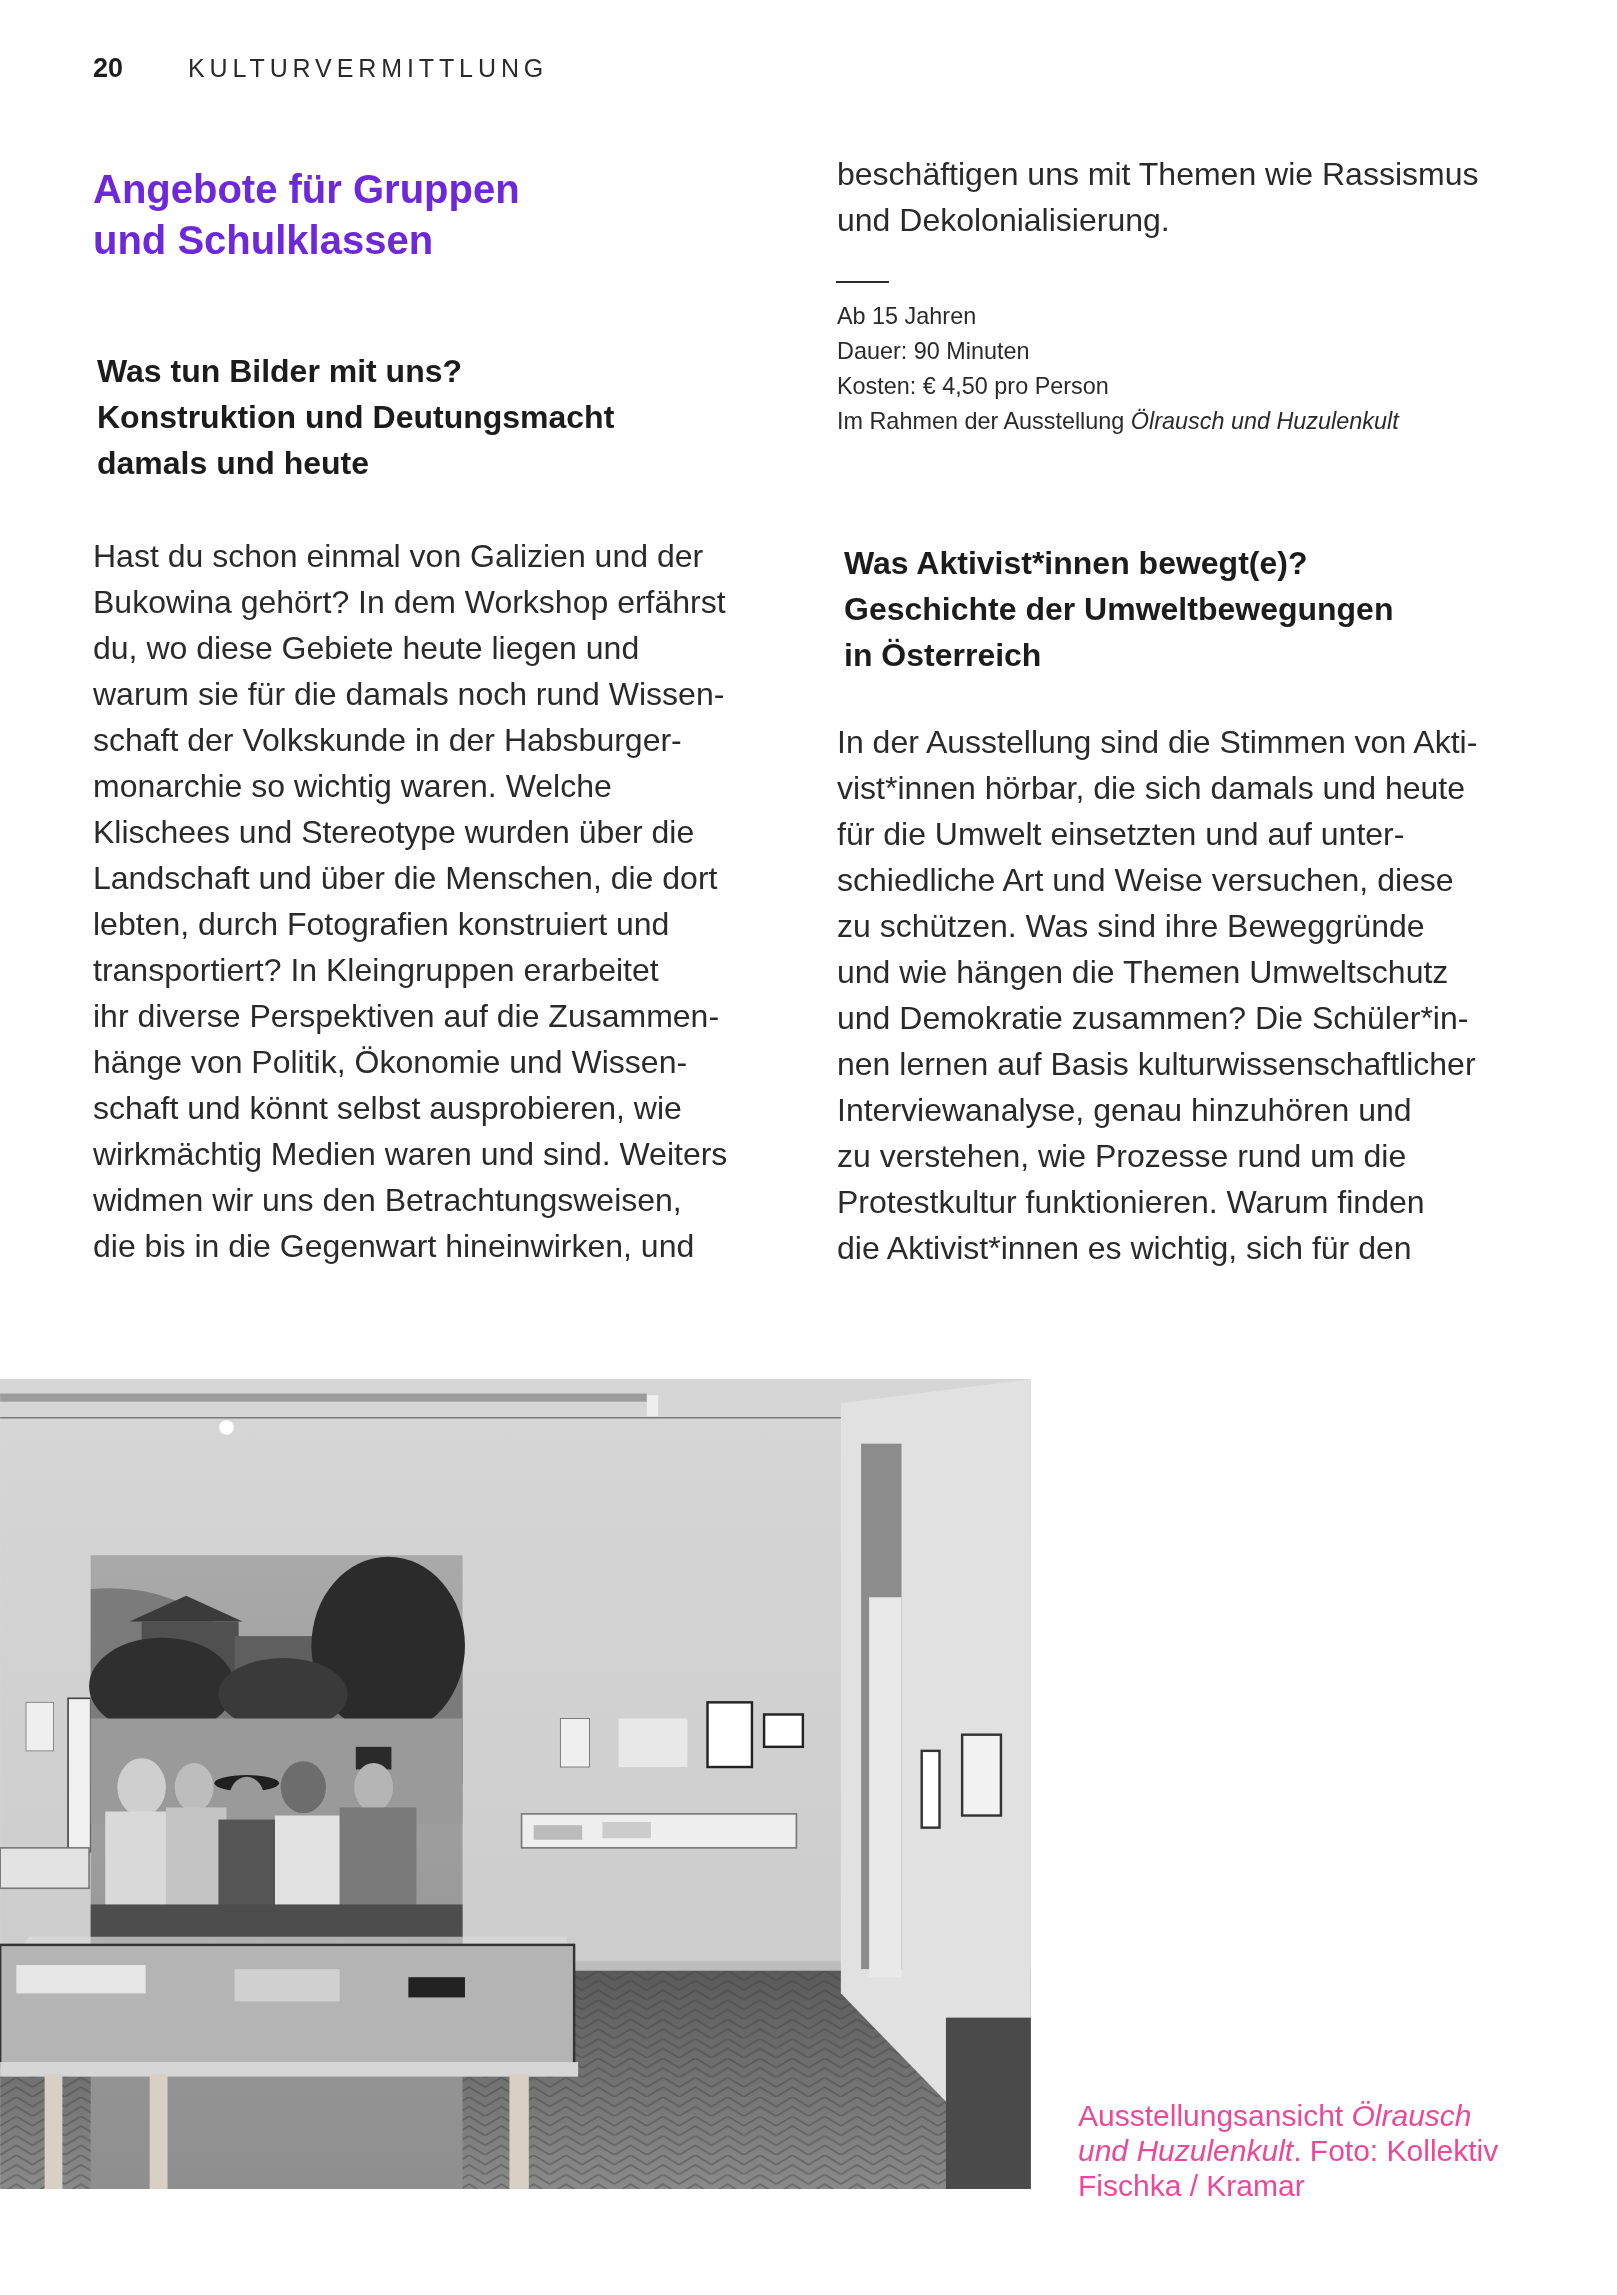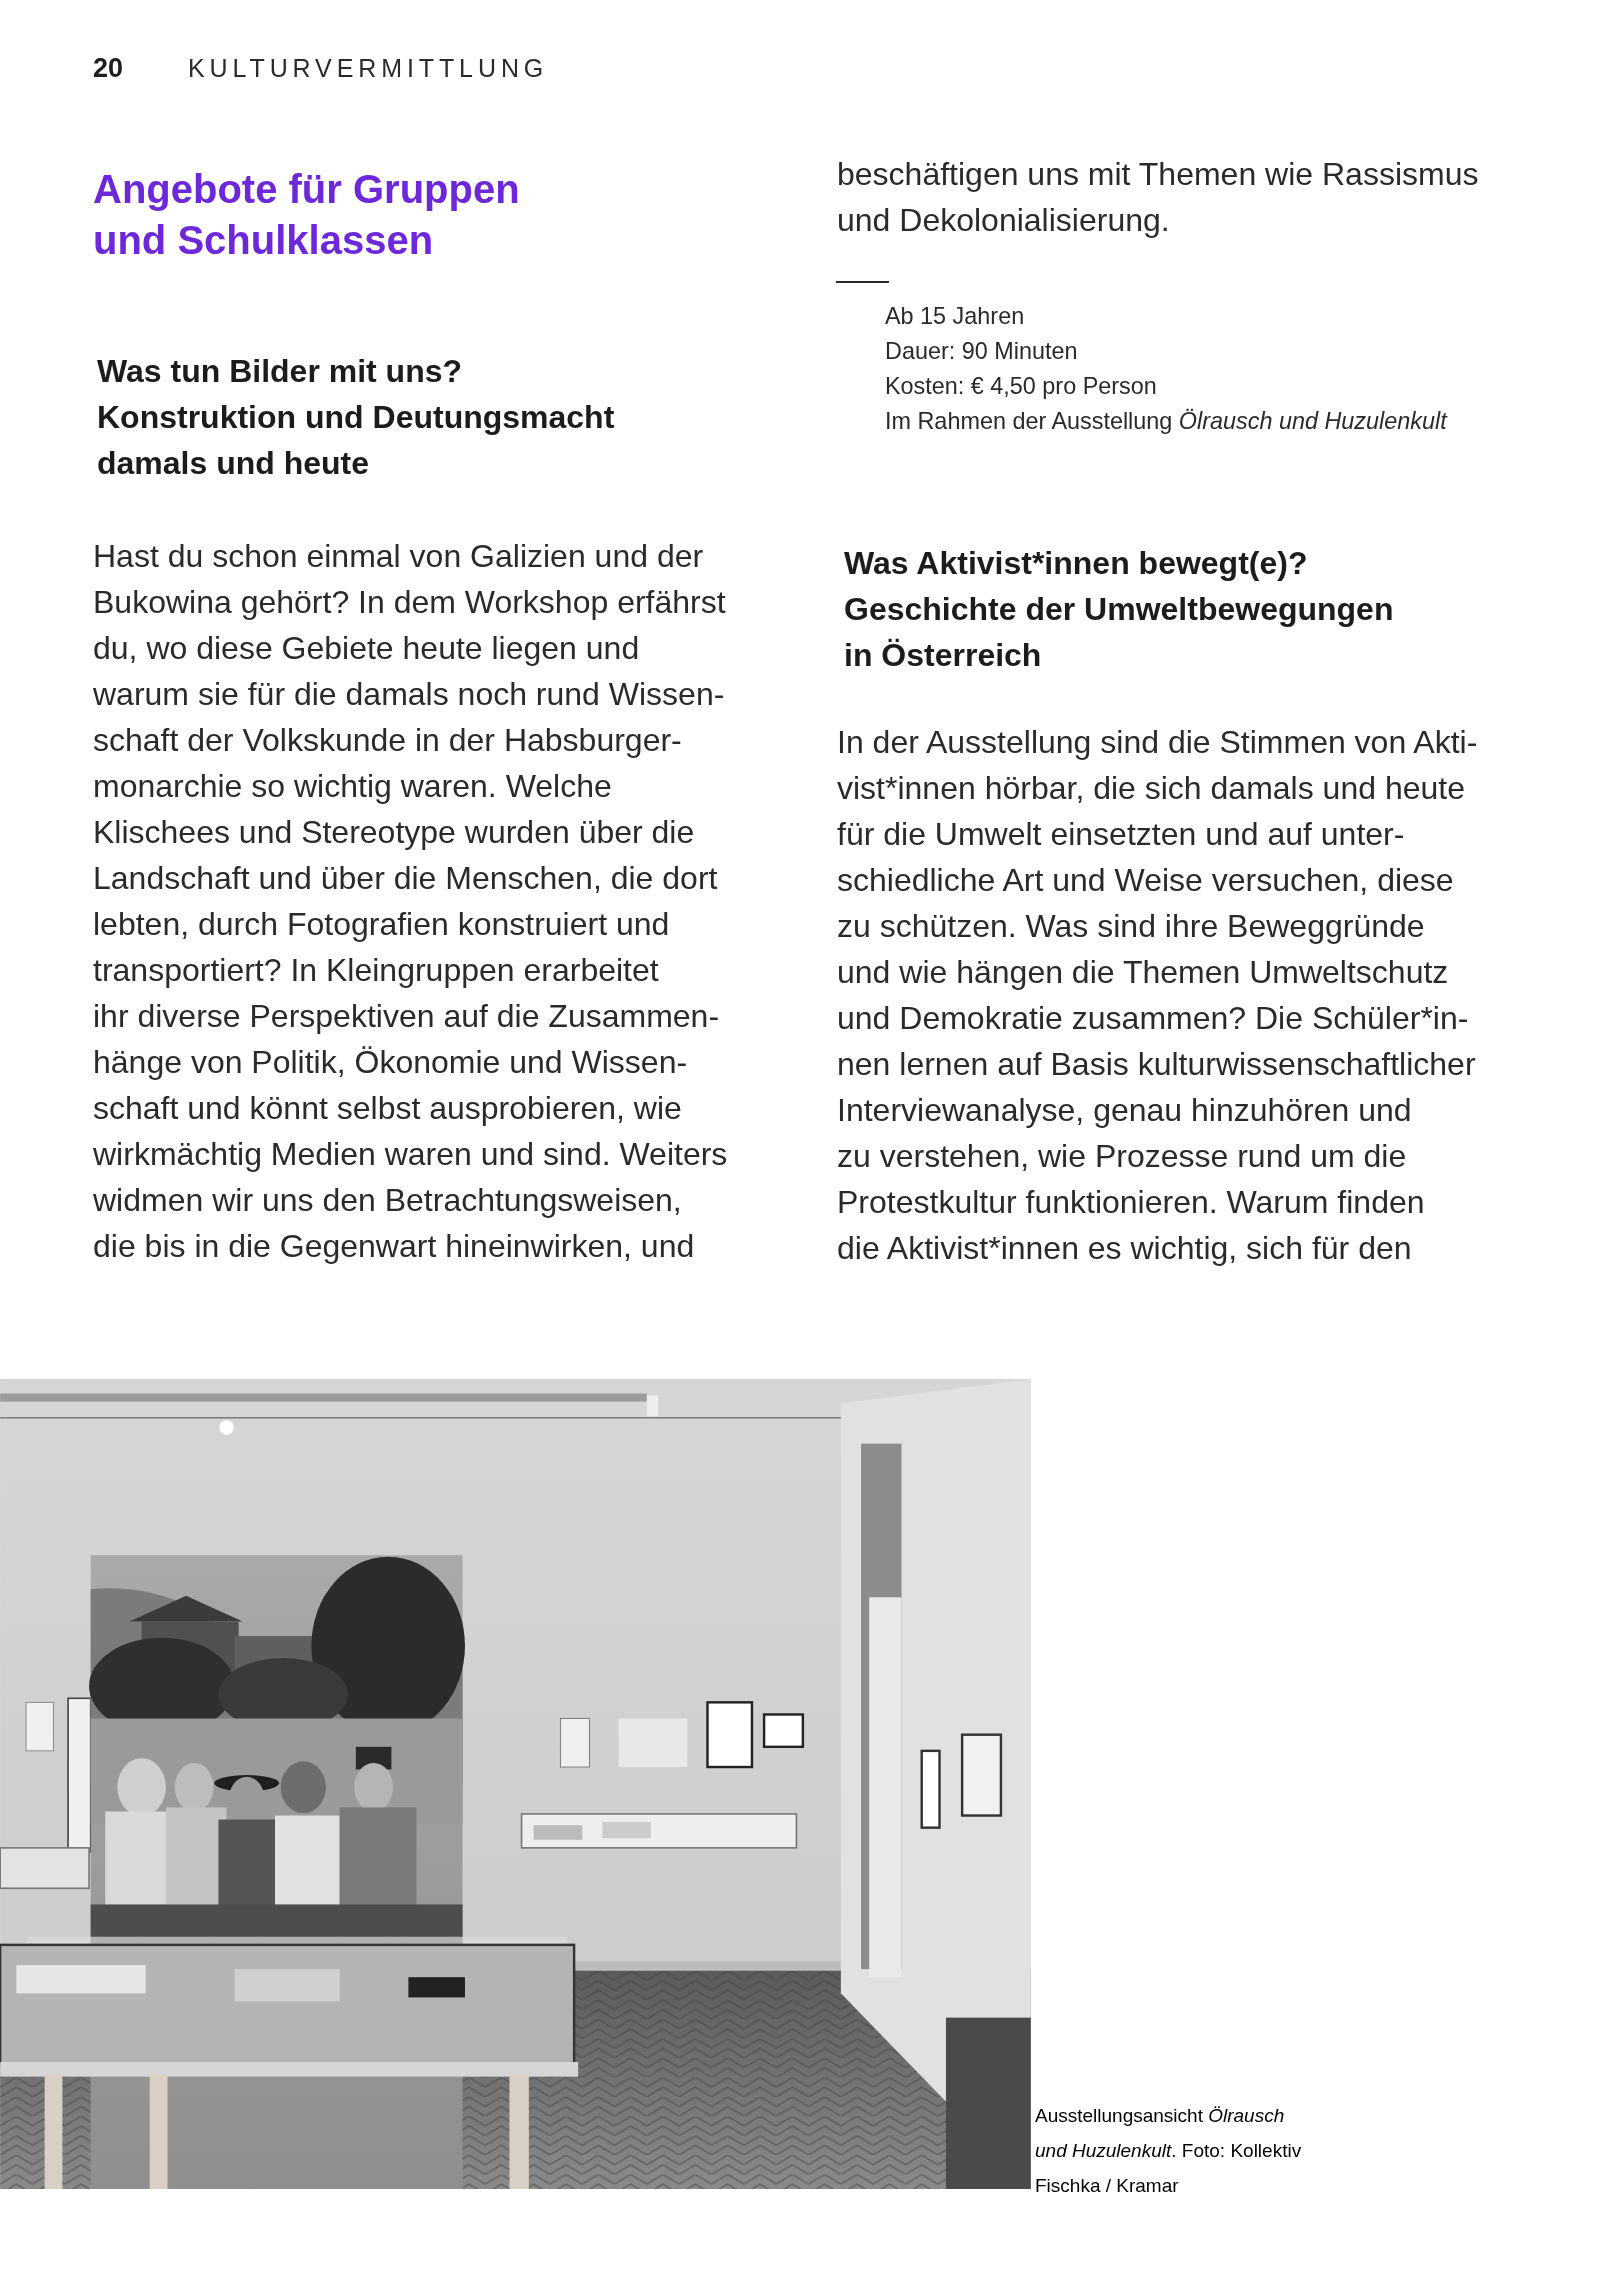--- a/index.html
+++ b/index.html
@@ -6,23 +6,23 @@
   body { width: 1617px; height: 2295px; position: relative; overflow: hidden;
          font-family: "Liberation Sans", "DejaVu Sans", sans-serif; color: #1e1e1e; }
   .abs { position: absolute; }
   .running-head { top: 53px; left: 93px; height: 32px; display: flex; align-items: baseline; }
   .page-num { font-weight: bold; font-size: 27px; width: 95px; }
   .section-name { font-size: 25px; letter-spacing: 4.9px; color: #2a2a2a; }
   .title { left: 93px; top: 164px; width: 695px; font-weight: bold; font-size: 40px; line-height: 51px; color: #6d28d9; }
   .subhead { font-weight: bold; font-size: 32px; line-height: 46px; color: #1c1c1c; }
   .body-text { font-size: 32px; line-height: 46px; color: #2a2a2a; }
   .body-text .ln, .subhead .ln, .meta .ln, .caption .ln, .title .ln { display: block; white-space: nowrap; }
-  .meta { font-size: 23.4px; line-height: 35px; color: #2a2a2a; margin-left: 48px; }
+  .meta { font-size: 23.4px; line-height: 35px; color: #2a2a2a; }
   .rule { left: 836px; top: 281px; width: 53px; height: 1.6px; background: #2a2a2a; }
-  .caption { left: 1035px; top: 2098px; font-size: 19px; line-height: 35px; color: #000000; }
+  .caption { left: 1078px; top: 2098px; font-size: 30px; line-height: 35px; color: #ec4899; }
   i { font-style: italic; }
 
   
   .photo { left: 0; top: 1379px; width: 1031px; height: 810px; overflow: hidden; background: #dcdcdc; }
   .photo svg { display: block; }
 </style>
 </head>
 <body>
 
 <div class="abs running-head">

